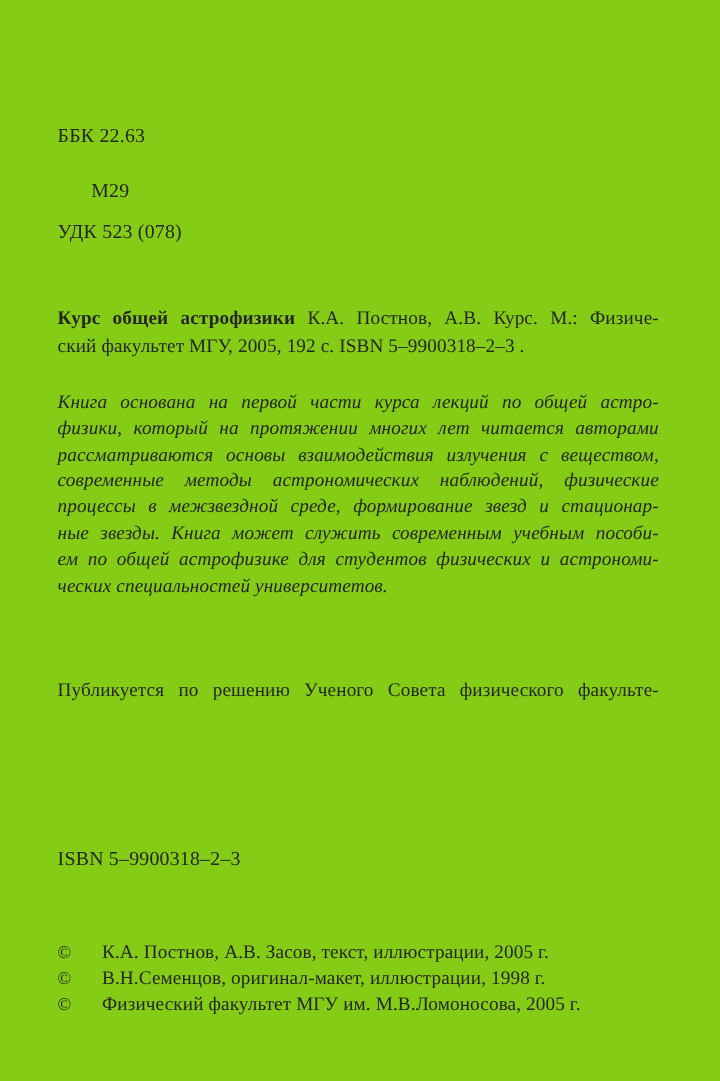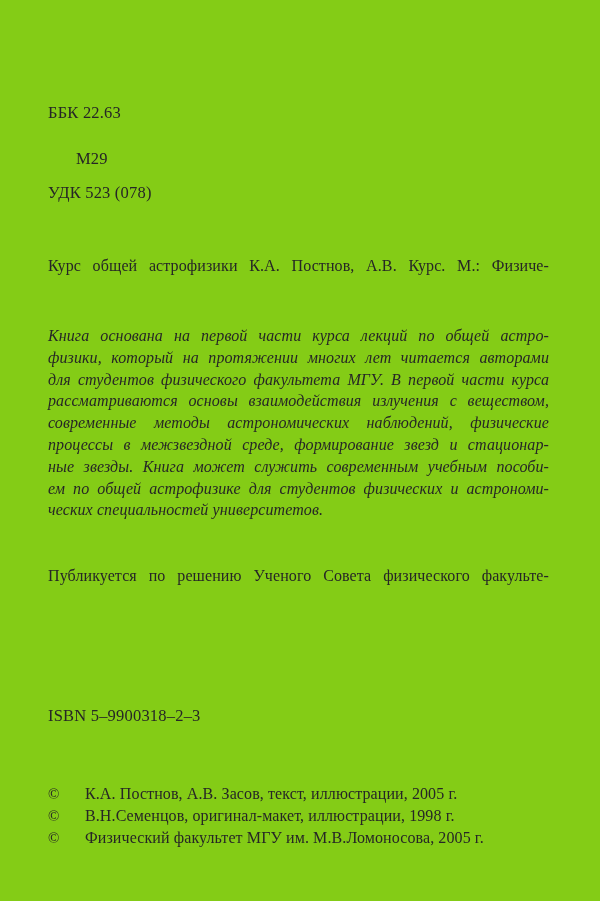--- a/index.html
+++ b/index.html
@@ -35,21 +35,21 @@
   }
   .just {
     text-align: justify;
     text-align-last: justify;
   }
   .biblio-line, .pub-line {
     font-size: 16px;
     line-height: 23px;
     letter-spacing: 0.1px;
   }
-  .bold { font-weight: normal; }
+  .bold { font-weight: bold; }
   .copy-row {
     display: flex;
     align-items: baseline;
     font-size: 16px;
     line-height: 22px;
     letter-spacing: 0.1px;
   }
   .copy-sign {
     flex: 0 0 37px;
     font-size: 15px;
@@ -64,26 +64,26 @@
   <div class="abs txt" style="left:48px; top:101px;">ББК 22.63</div>
 
   <div class="abs txt" style="left:76px; top:147px;">М29</div>
 
   <div class="abs txt" style="left:48px; top:181px;">УДК 523 (078)</div>
 
   <div class="abs col" style="top:254px;">
     <div class="biblio-line just">
       <span class="bold">Курс общей астрофизики</span><span> К.А. Постнов, А.В. Курс. М.: Физиче-</span>
     </div>
+    <div class="biblio-line">ский факультет МГУ, 2005, 192 с. ISBN 5–9900318–2–3 .</div>
   </div>
 
   <div class="abs col" style="top:325px;">
     <div class="line just">Книга основана на первой части курса лекций по общей астро-</div>
     <div class="line just">физики, который на протяжении многих лет читается авторами</div>
-    <div class="line just">для студентов физического факультета МГУ. В первой части курса</div>
     <div class="line just">рассматриваются основы взаимодействия излучения с веществом,</div>
     <div class="line just">современные методы астрономических наблюдений, физические</div>
     <div class="line just">процессы в межзвездной среде, формирование звезд и стационар-</div>
     <div class="line just">ные звезды. Книга может служить современным учебным пособи-</div>
     <div class="line just">ем по общей астрофизике для студентов физических и астрономи-</div>
     <div class="line">ческих специальностей университетов.</div>
   </div>
 
   <div class="abs col" style="top:564px;">
     <div class="pub-line just">Публикуется по решению Ученого Совета физического факульте-</div>

